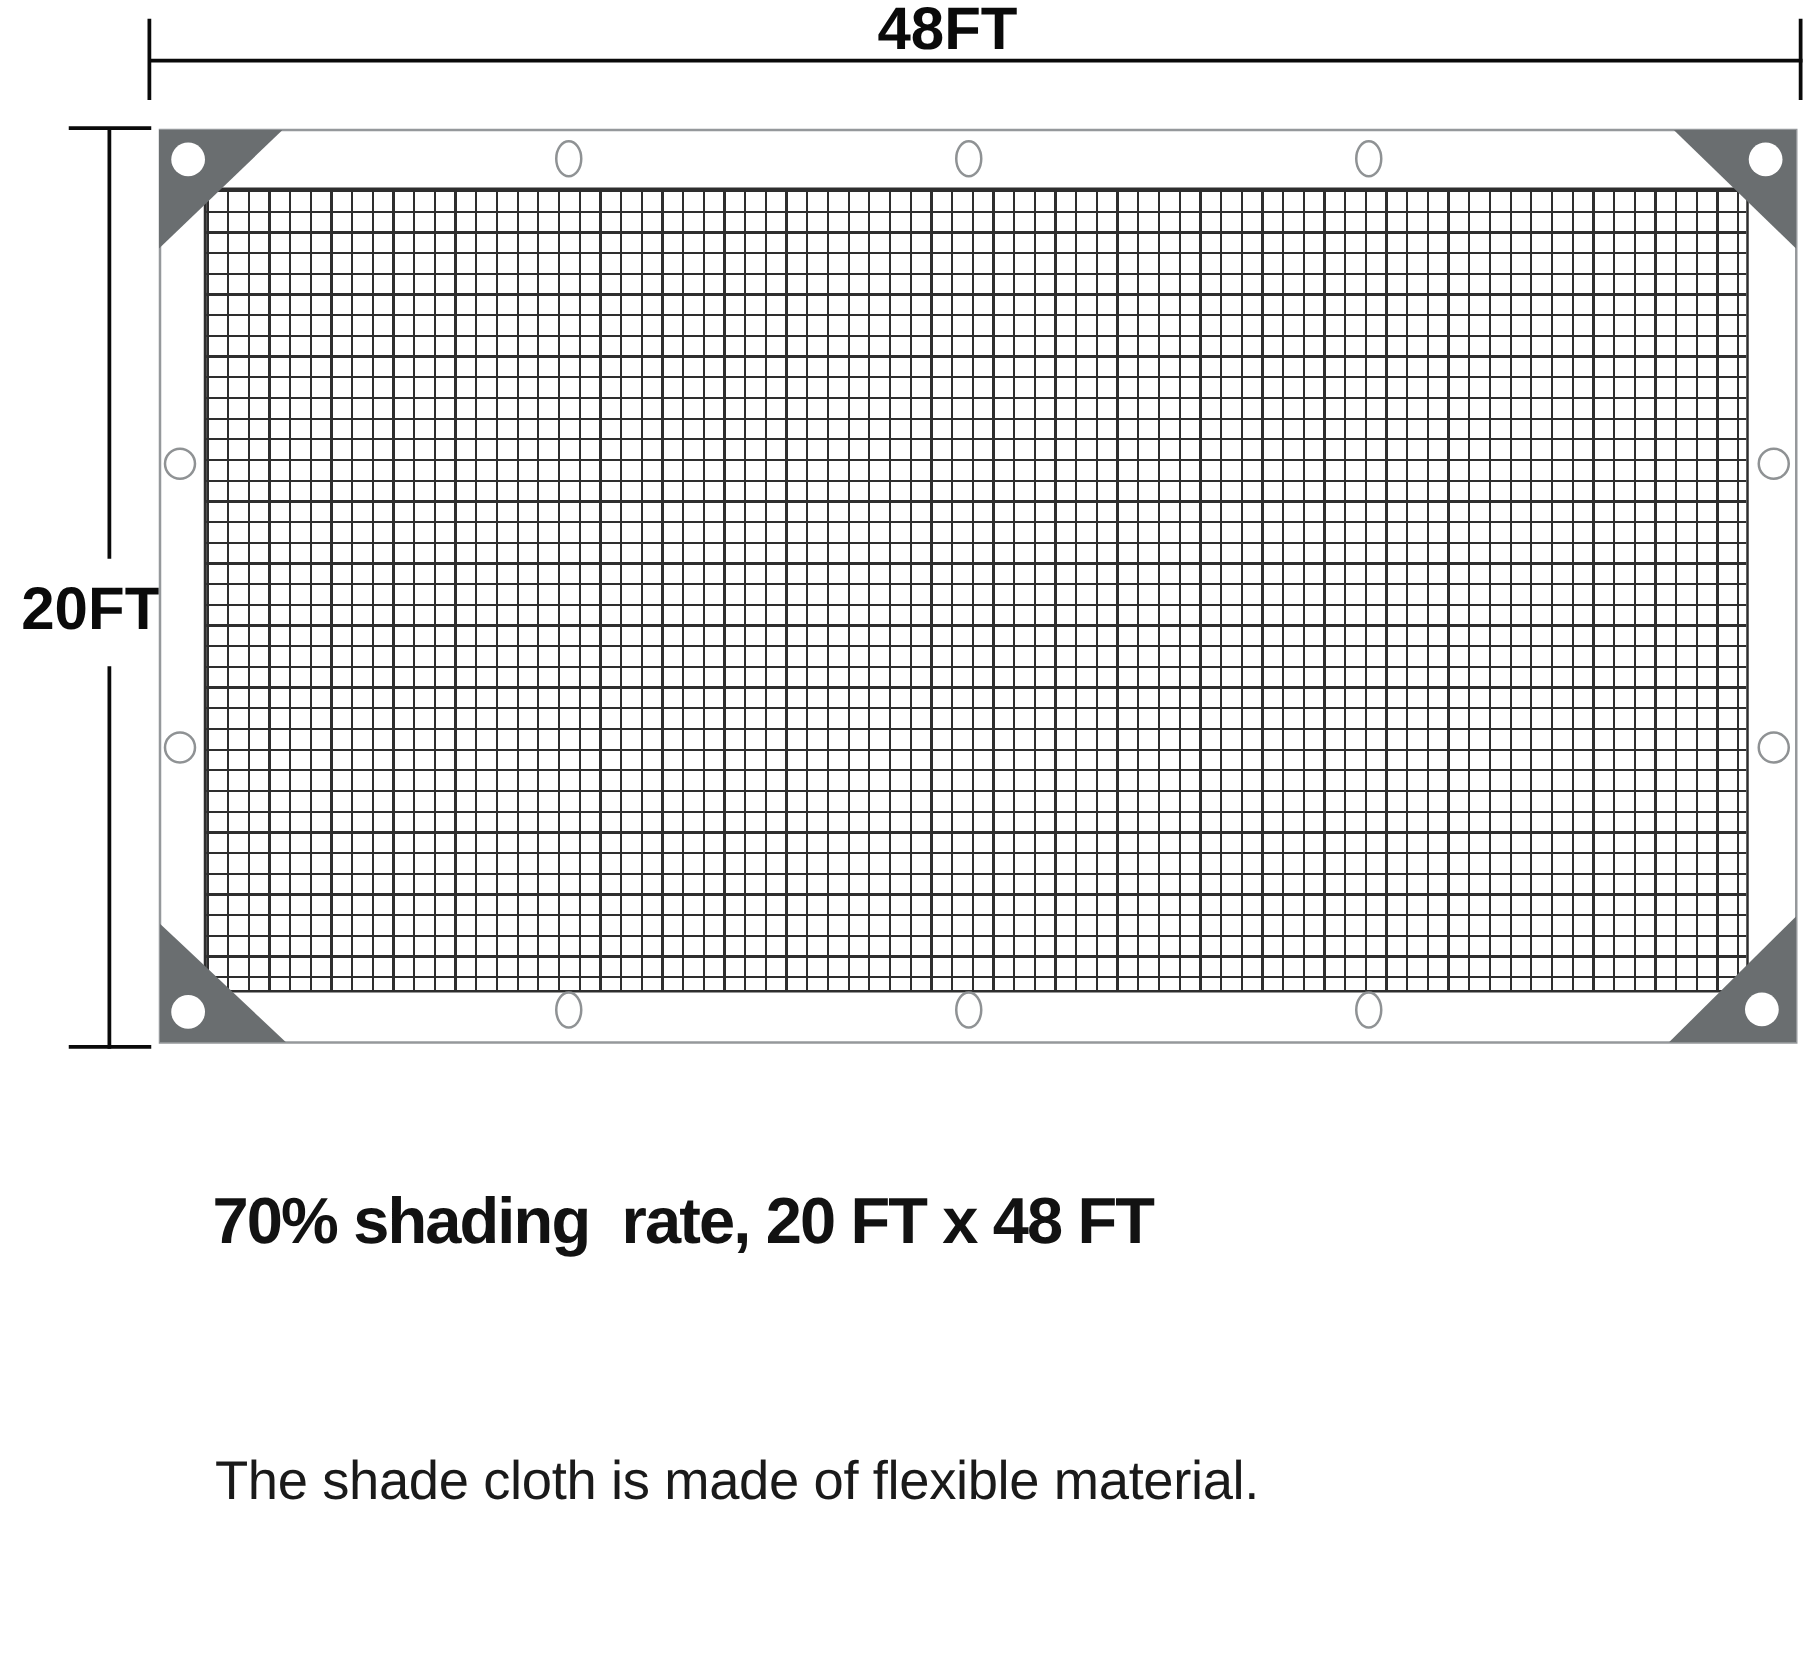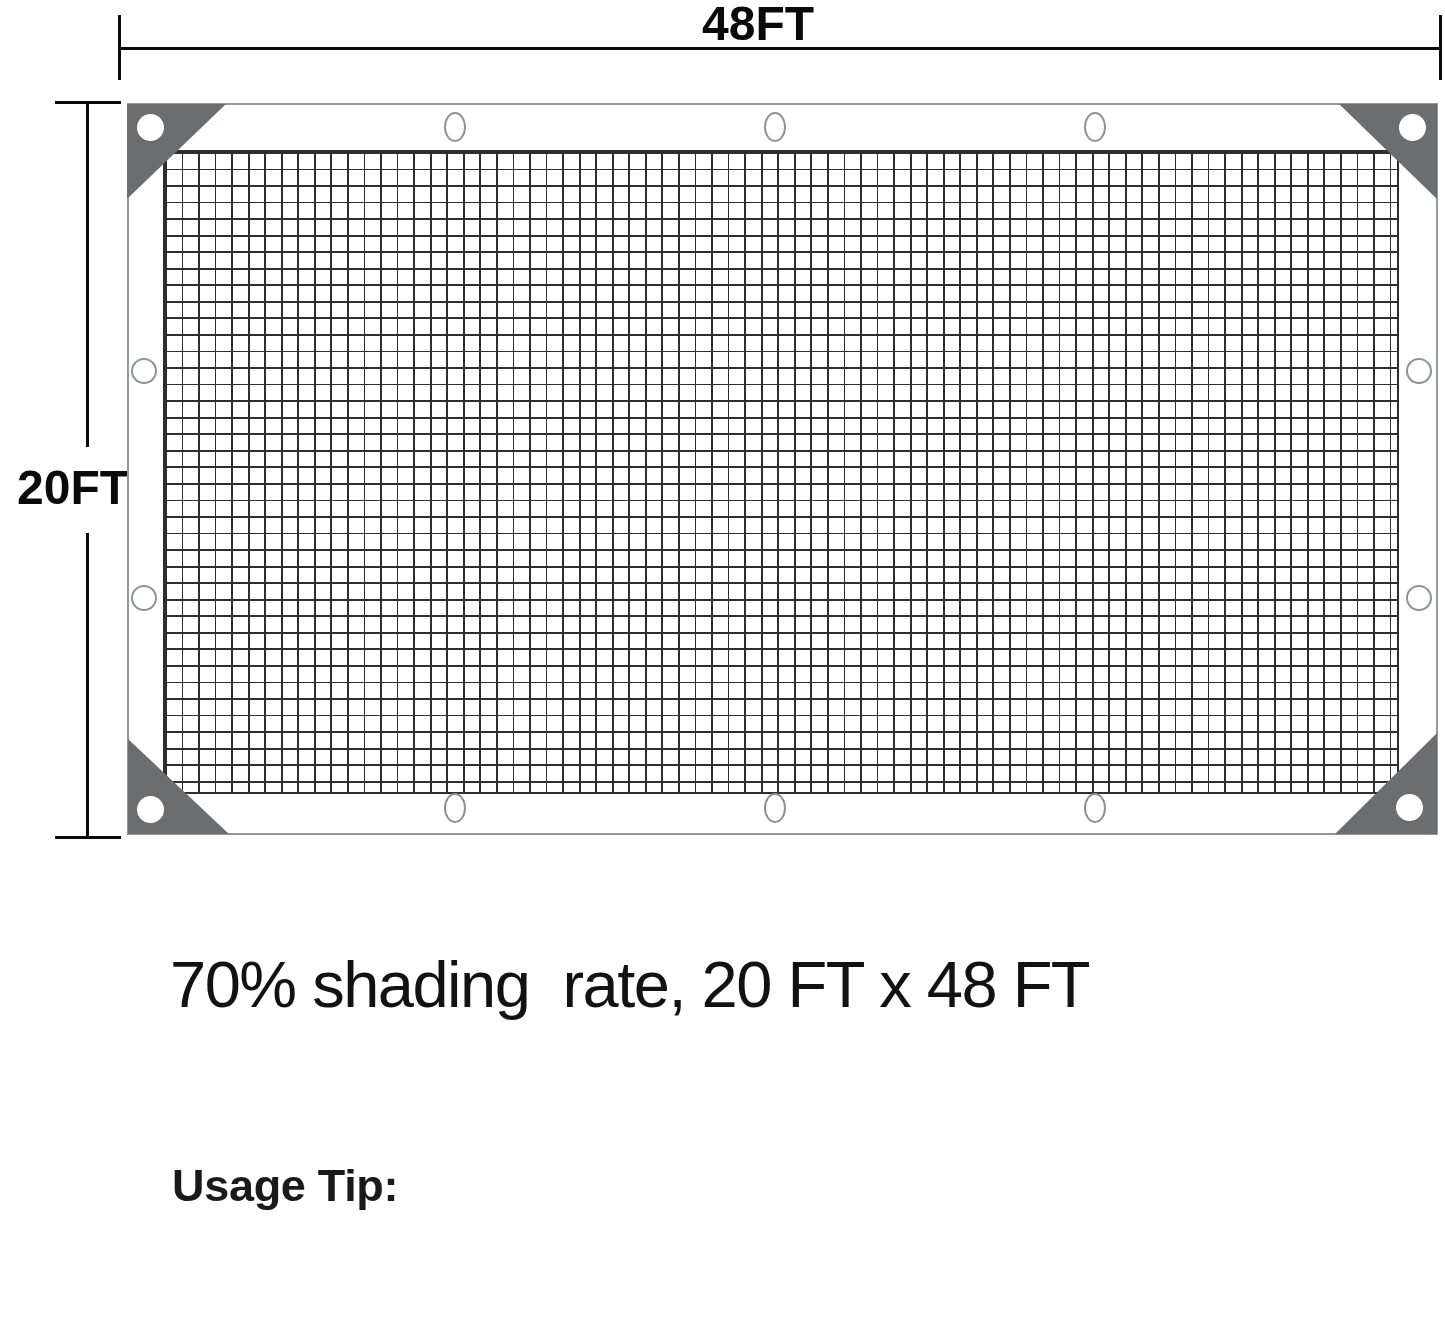--- a/index.html
+++ b/index.html
@@ -42,21 +42,21 @@
     box-sizing:border-box;border-radius:50%;
     background:#ffffff;
     border:2.5px solid var(--grommet-ring,#8f9294);
   }
   .grommet.corner-hole{border:none;width:27px;height:27px;}
   .grommet.h{width:22px;height:30px;}
   .grommet.v{width:26px;height:26px;}
   
   .title{
     left:170px;top:948px;
-    font-size:65px;font-weight:normal;color:#121212;
+    font-size:52px;font-weight:bold;color:#121212;
     letter-spacing:-1.5px;white-space:pre;line-height:1.15;
   }
   .tips{
     left:172px;top:1048px;
     font-size:43.5px;color:#1a1a1a;line-height:55px;
     letter-spacing:-0.3px;white-space:pre;
   }
   .tip-head{font-weight:bold;font-size:45px;}
 </style>
 </head>
@@ -97,20 +97,19 @@
   <div class="abs grommet h" style="left:1084px;top:793px;"></div>
 
   <div class="abs grommet v" style="left:131px;top:358px;"></div>
   <div class="abs grommet v" style="left:131px;top:585px;"></div>
 
   <div class="abs grommet v" style="left:1406px;top:358px;"></div>
   <div class="abs grommet v" style="left:1406px;top:585px;"></div>
 
   <div class="abs title">70% shading  rate, 20 FT x 48 FT</div>
   <div class="abs tips">
-    <div class="tip-head">Usage Tip:</div>
     <div class="tip-line">The shade cloth is made of flexible material.</div>
     
     
     
   </div>
 
 </div>
 
 </body></html>

